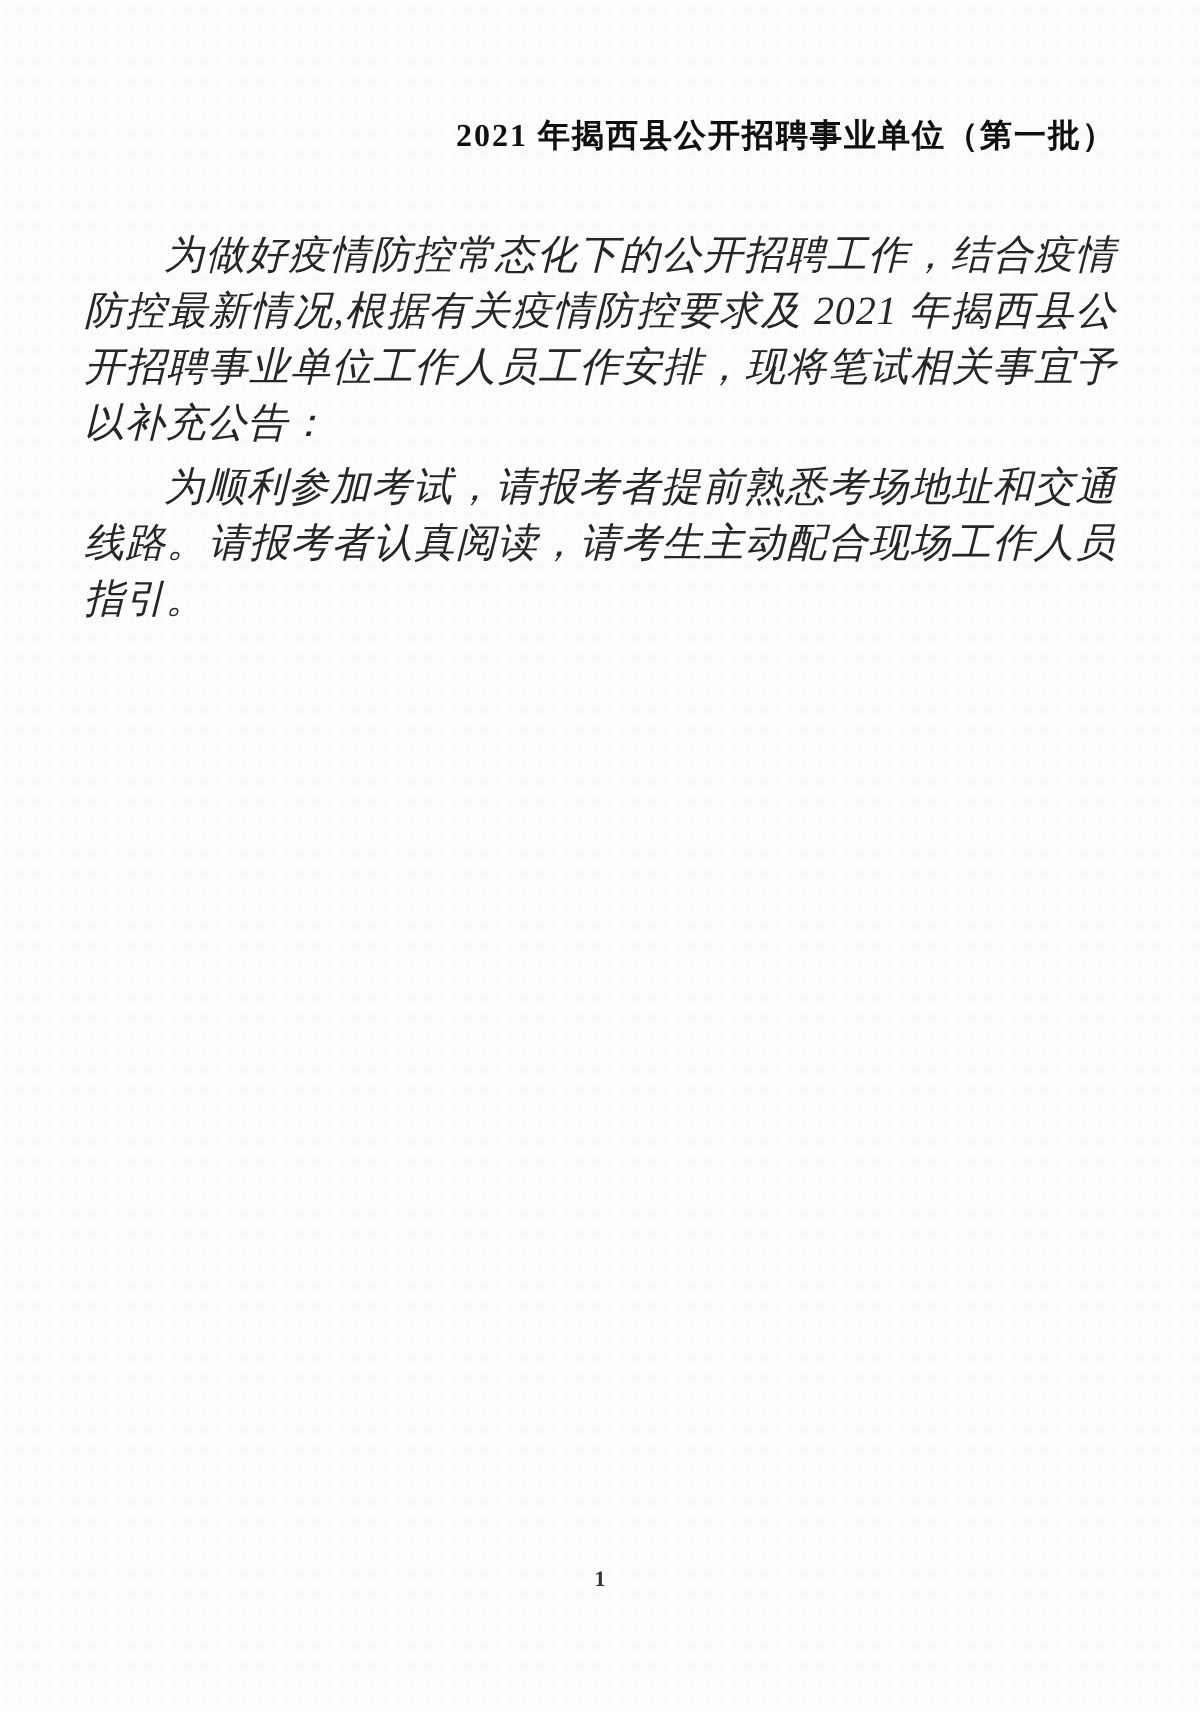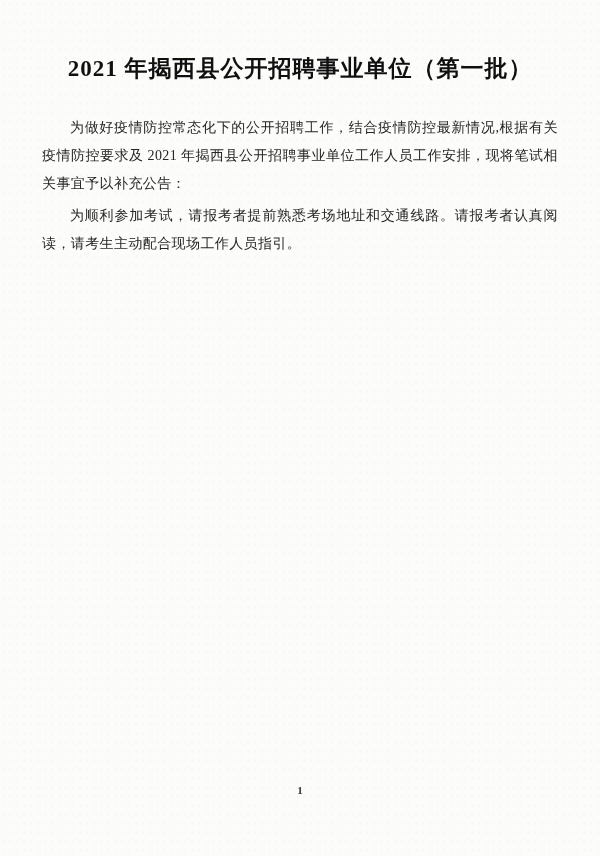--- a/index.html
+++ b/index.html
@@ -21,34 +21,35 @@
     
     background-image: radial-gradient(rgba(0,0,0,0.018) 1px, transparent 1px);
     background-size: 7px 9px;
     padding: 52px 42px 0 42px;
     overflow: hidden;
     font-family: "Liberation Serif", "DejaVu Serif", serif;
     color: var(--ink);
   }
   .title {
     margin: 0 0 28px 0;
-    text-align: center;
-    font-size: 23px;
+    text-align: right;
+    font-size: 16px;
     line-height: 34px;
     font-weight: bold;
     color: var(--ink-bold);
     letter-spacing: 1px;
   }
   .title-line {
     display: block;
   }
   .doc-body {
-    font-size: 14px;
+    font-size: 20px;
     line-height: 28px;
     letter-spacing: 0.4px;
+    font-style: italic;
   }
   .para {
     margin: 0 0 4px 0;
     text-indent: 2em;
     text-align: justify;
   }
   .para b {
     color: var(--ink-bold);
     font-weight: bold;
   }

